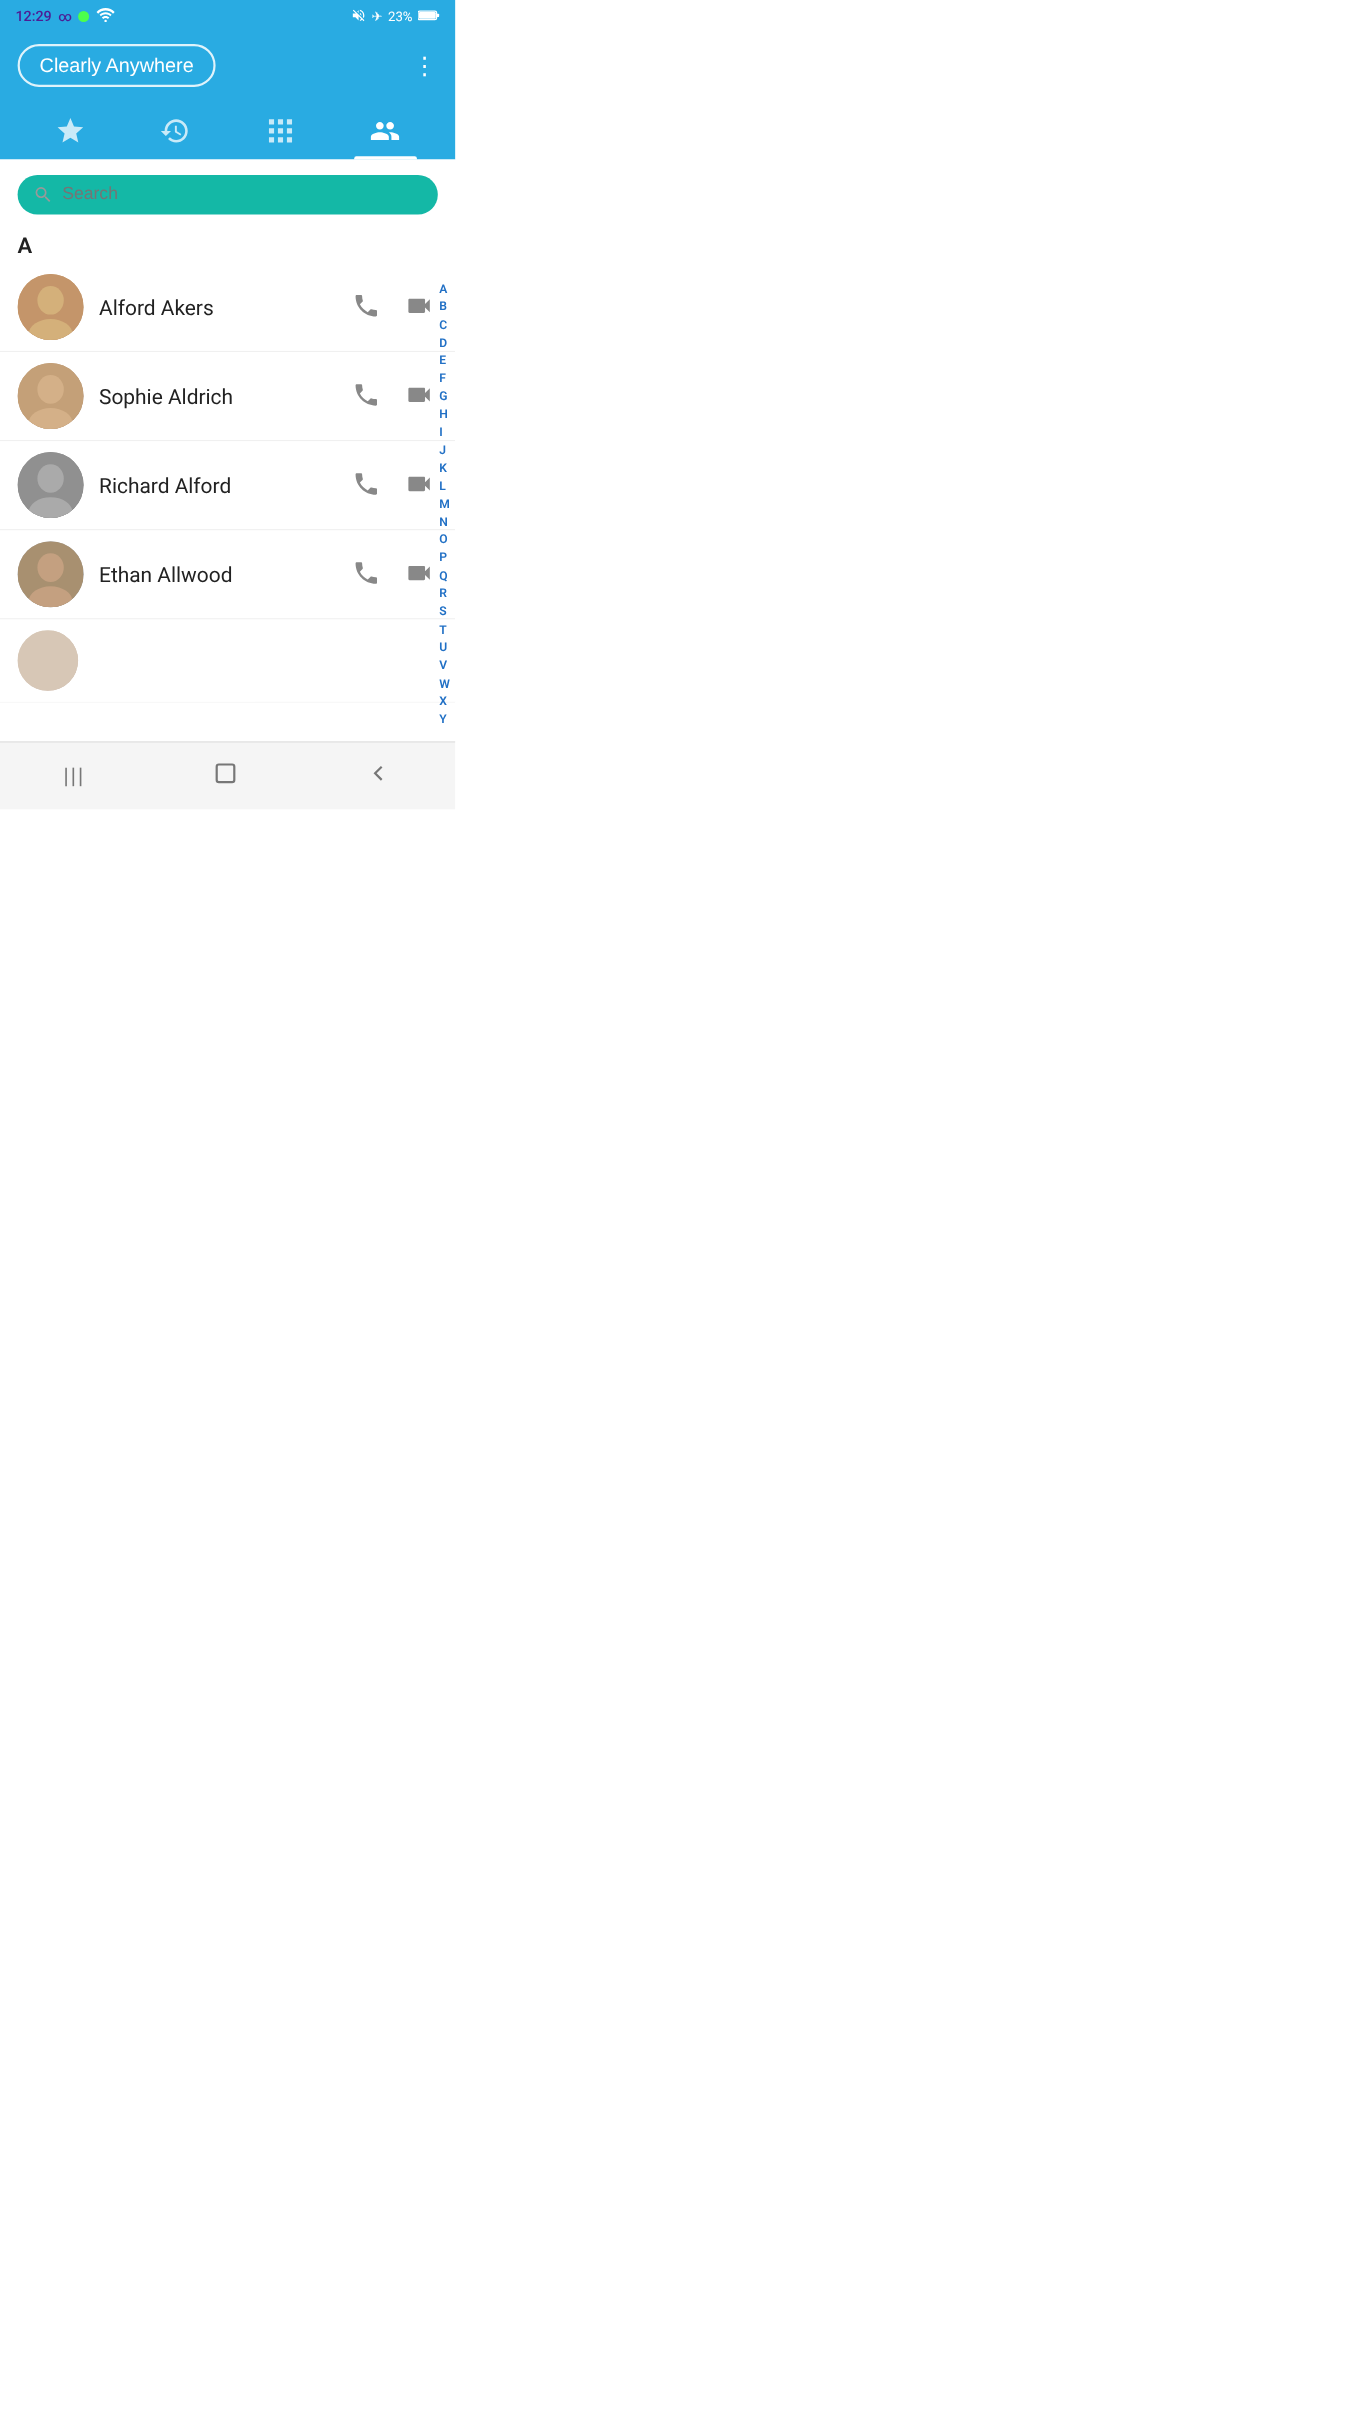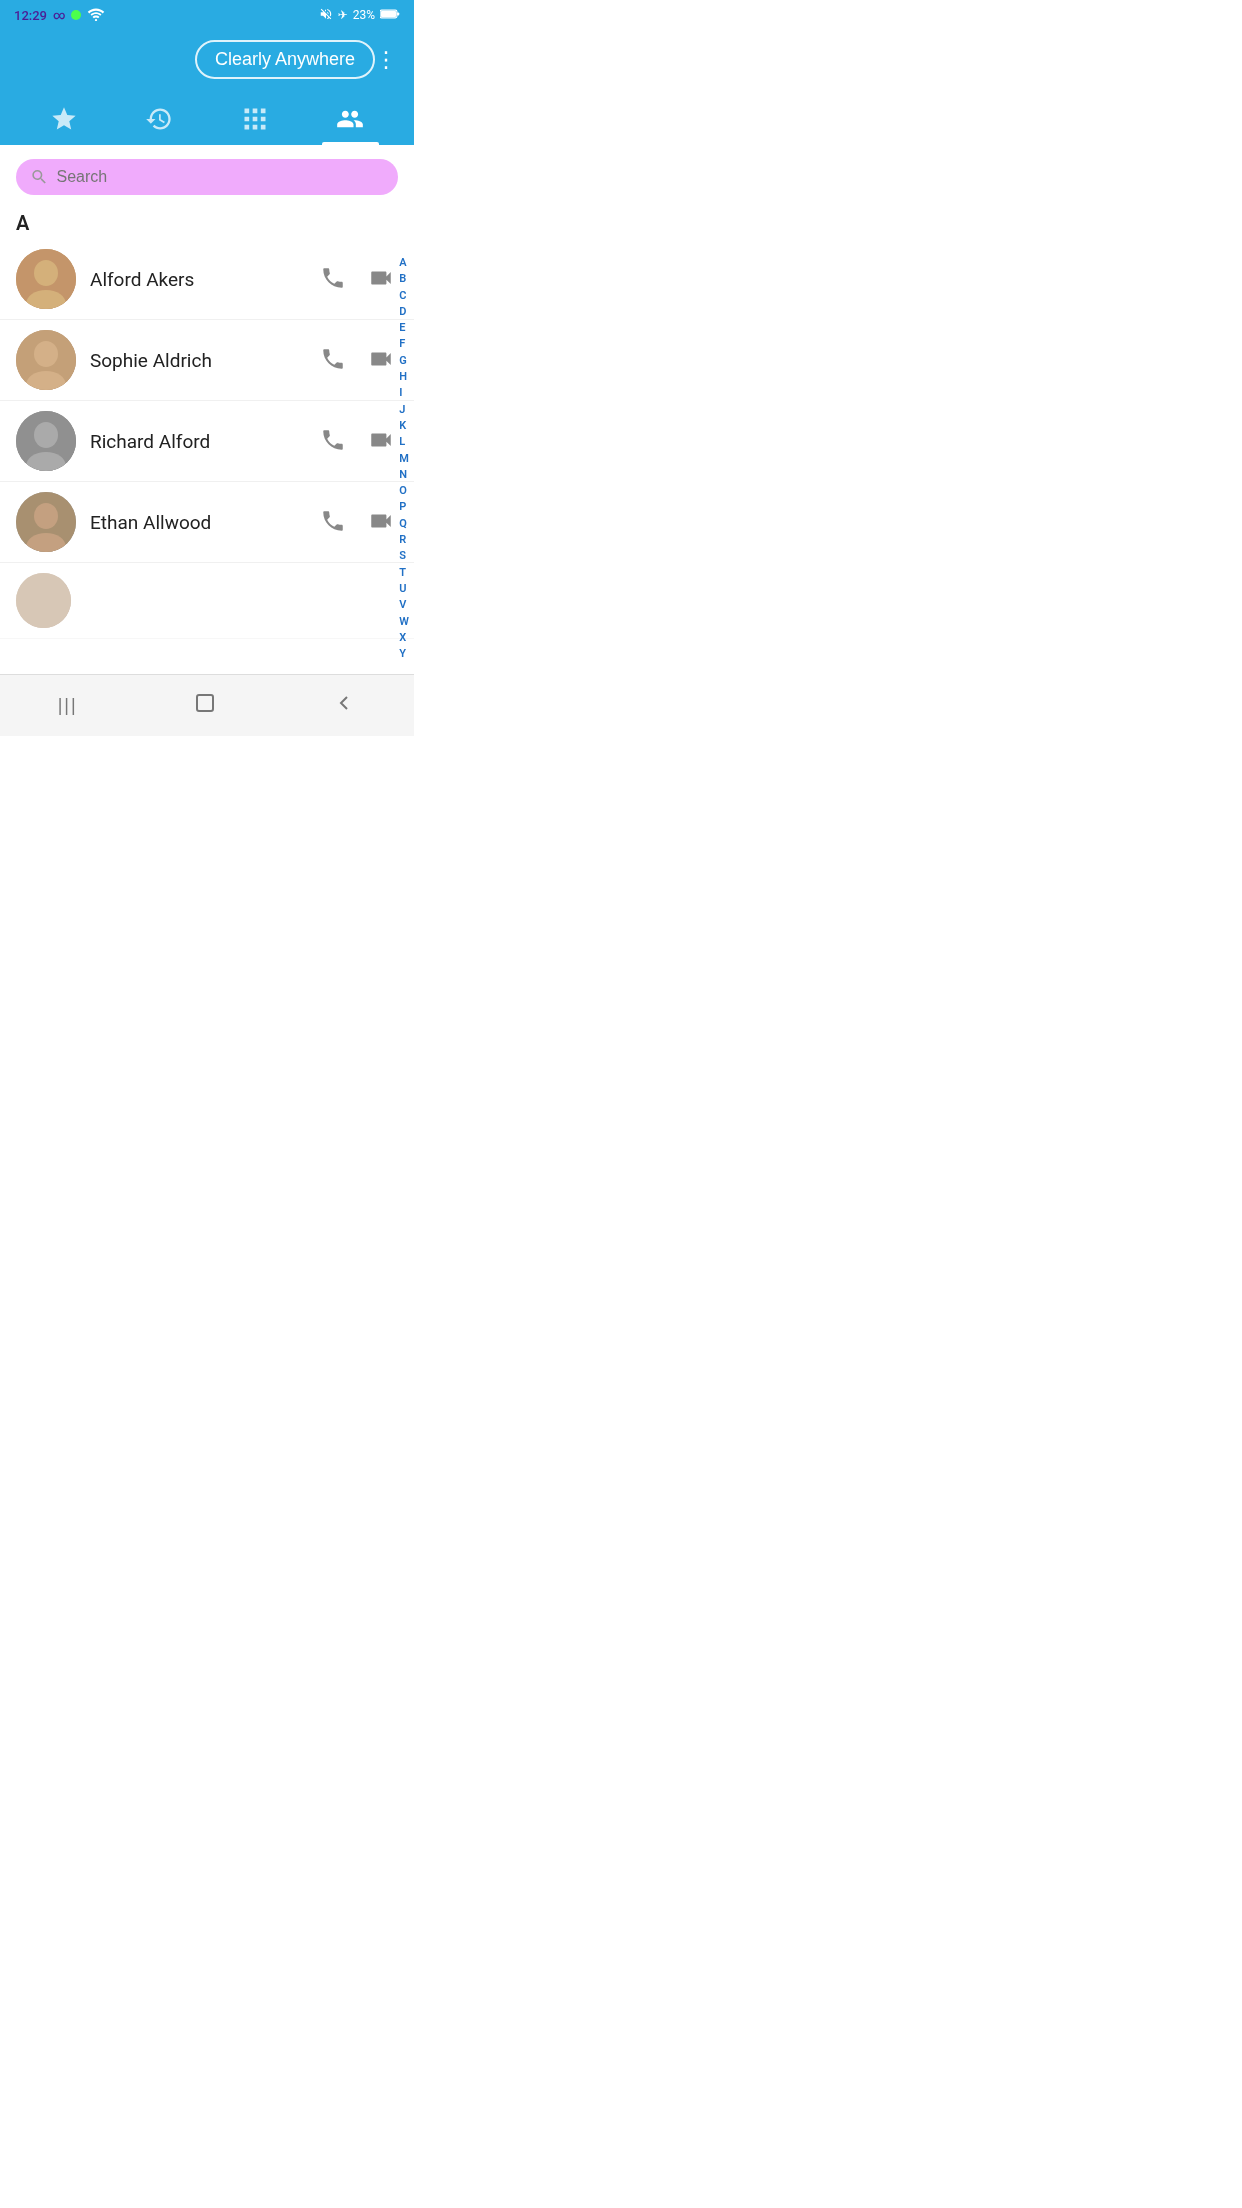--- a/index.html
+++ b/index.html
@@ -45,21 +45,21 @@
       display: inline-block;
     }
 
     
     .header {
       background: #29abe2;
       padding: 10px 16px 0 16px;
     }
     .header-top {
       display: flex;
-      justify-content: flex-end;
+      justify-content: space-between;
       align-items: center;
       margin-bottom: 16px;
     }
     .app-title-btn {
       border: 2px solid rgba(255,255,255,0.85);
       border-radius: 24px;
       padding: 7px 18px;
       background: transparent;
       color: white;
       font-size: 18px;
@@ -114,21 +114,21 @@
       flex: 1;
       position: relative;
       overflow: hidden;
     }
 
     
     .search-container {
       padding: 14px 16px 8px 16px;
     }
     .search-bar {
-      background: #f0abfc;
+      background: #14b8a6;
       border-radius: 24px;
       display: flex;
       align-items: center;
       padding: 8px 14px;
       gap: 8px;
     }
     .search-bar input {
       border: none;
       background: transparent;
       font-size: 16px;

